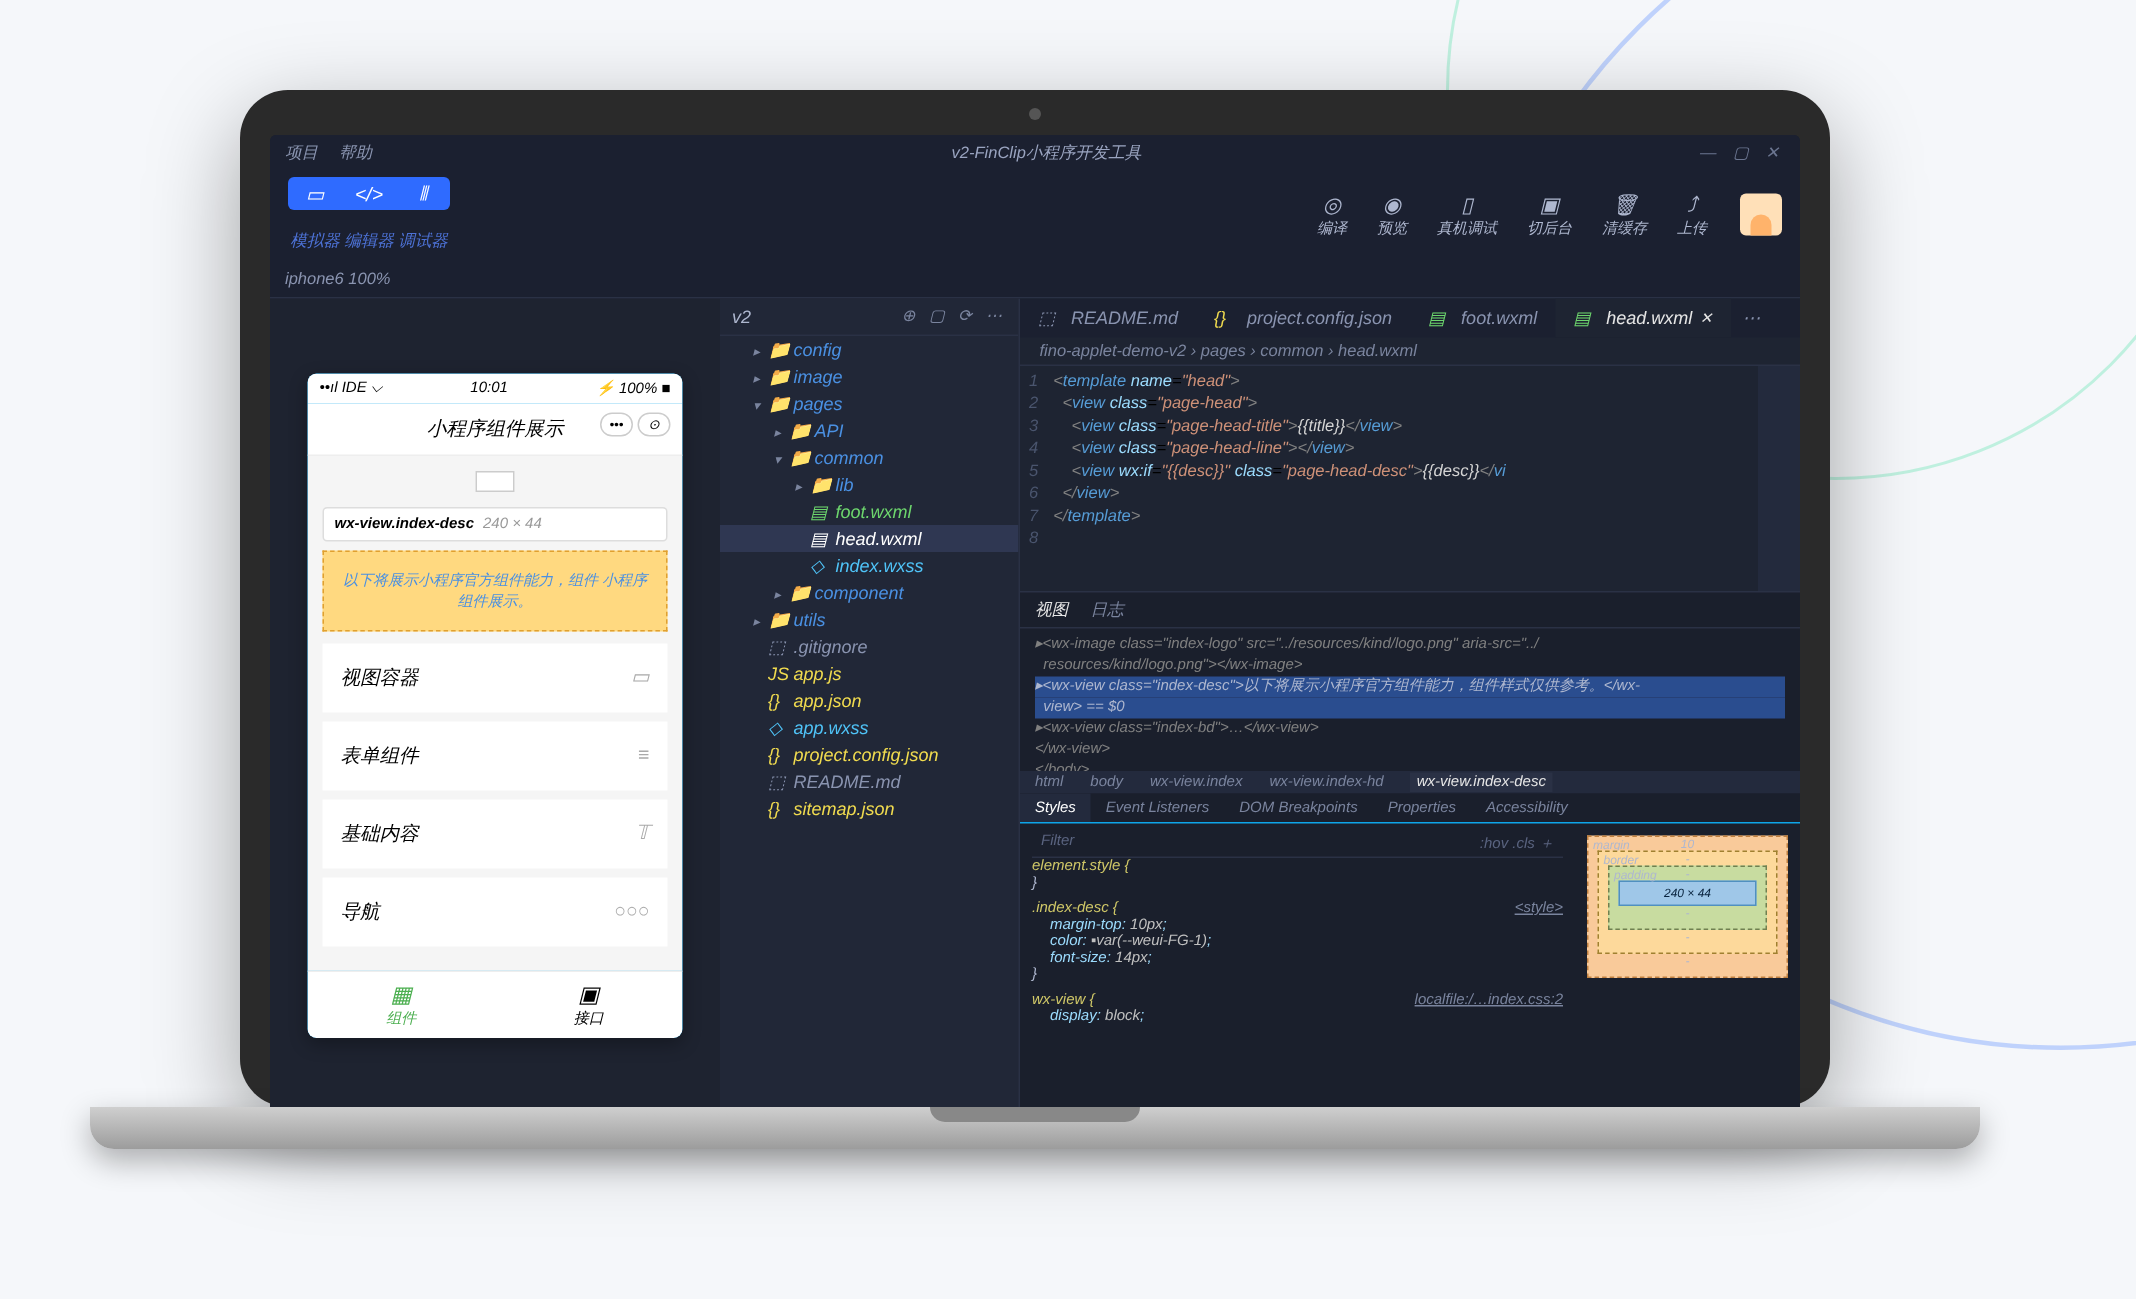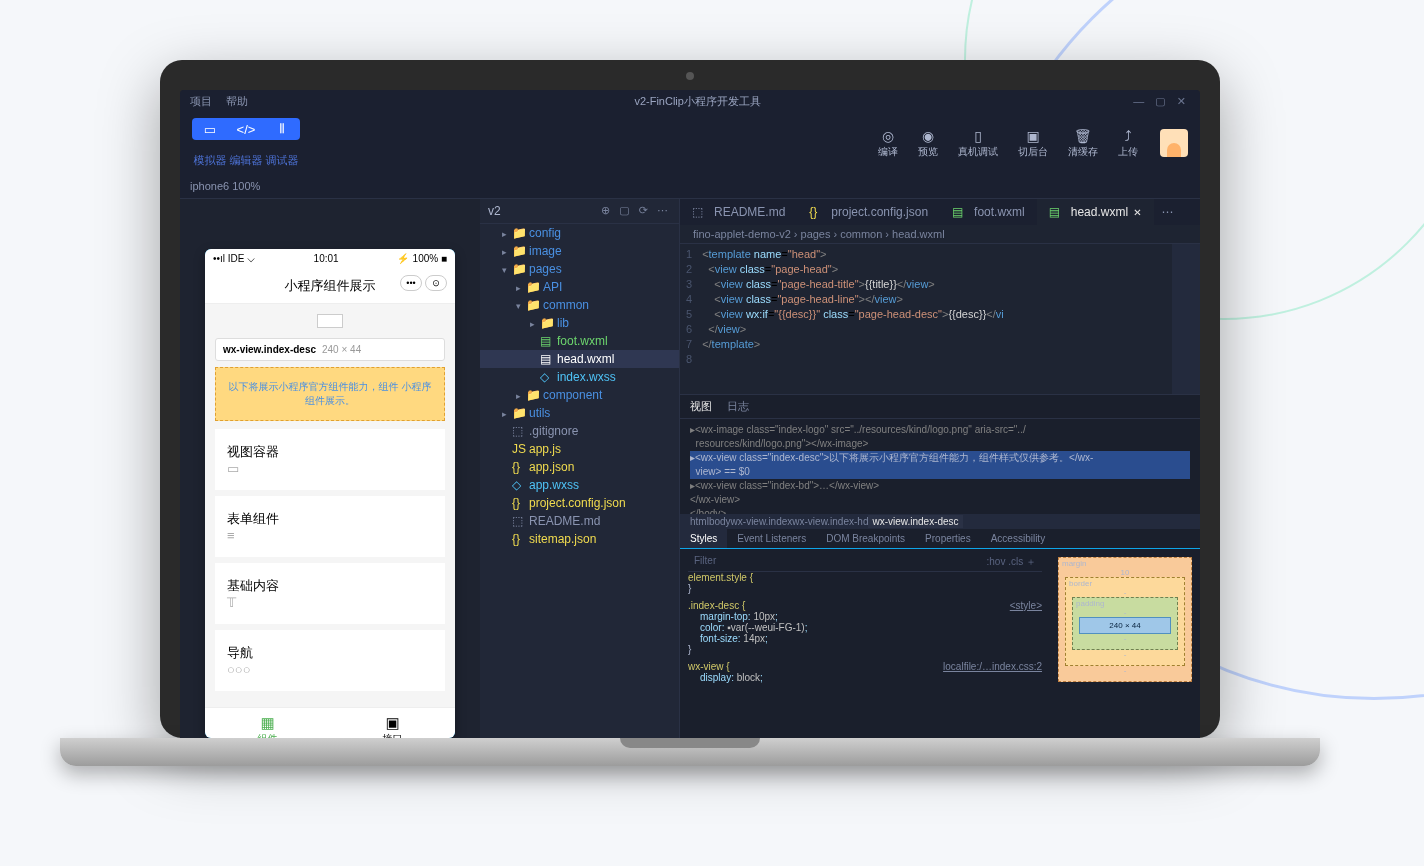--- a/index.html
+++ b/index.html
@@ -5,21 +5,21 @@
 * { margin: 0; padding: 0; box-sizing: border-box; font-family: -apple-system, "Segoe UI", sans-serif; }
 body { background: #f5f7fa; width: 1424px; height: 866px; position: relative; overflow: hidden; }
 
 
 .bg-curve { position: absolute; border: 3px solid; border-radius: 50%; }
 .curve1 { width: 800px; height: 800px; border-color: #5b8cff; top: -100px; right: -350px; opacity: .35; }
 .curve2 { width: 520px; height: 520px; border-color: #6ee7b7; top: -200px; right: -60px; opacity: .4; border-width: 2px; }
 
 
 .laptop { position: absolute; left: 160px; top: 60px; width: 1060px; }
-.bezel { background: #2a2a2a; border-radius: 22px; padding: 30px 20px 0; box-shadow: 0 20px 60px rgba(0,0,0,.35); }
+.bezel { background: #2a2a2a; border-radius: 32px; padding: 30px 20px 0; box-shadow: 0 20px 60px rgba(0,0,0,.35); font-style: italic; }
 .cam { width: 8px; height: 8px; background: #555; border-radius: 50%; margin: -18px auto 10px; }
 .screen { background: #1e2330; height: 648px; border-radius: 4px 4px 0 0; display: flex; flex-direction: column; overflow: hidden; font-size: 12px; }
 .base { height: 28px; background: linear-gradient(#cfcfcf,#9c9c9c); border-radius: 0 0 16px 16px; margin: 0 -100px; box-shadow: 0 8px 20px rgba(0,0,0,.3); }
 .notch { width: 140px; height: 10px; background: #888; border-radius: 0 0 12px 12px; margin: 0 auto; }
 
 
 .menubar { display: flex; align-items: center; height: 22px; padding: 0 10px; color: #8a94b0; font-size: 11px; background: #1b2030; }
 .menubar span { margin-right: 14px; cursor: pointer; }
 .title { flex: 1; text-align: center; color: #9aa4c0; }
 .winbtns { color: #6b7590; letter-spacing: 4px; }
@@ -50,21 +50,21 @@
 .simcol { width: 300px; background: #1e2330; display: flex; flex-direction: column; align-items: center; padding-top: 50px; }
 .phone { width: 250px; background: #0ea5e9; border-radius: 6px; box-shadow: 0 4px 12px rgba(0,0,0,.3); overflow: hidden; }
 .pstat { display: flex; justify-content: space-between; padding: 4px 8px; font-size: 10px; background: #fff; }
 .pnav { background: #fff; text-align: center; padding: 8px; position: relative; font-size: 13px; border-bottom: 1px solid #eee; }
 .pnav-btns { position: absolute; right: 8px; top: 6px; display: flex; gap: 3px; }
 .pnav-btn { border: 1px solid #ccc; border-radius: 10px; width: 22px; height: 16px; font-size: 9px; display: flex; align-items: center; justify-content: center; }
 .pbody { padding: 10px; background: #f5f5f5; }
 .ptool { background: #fff; border: 1px solid #ddd; border-radius: 3px; padding: 5px 7px; font-size: 10px; margin: 6px 0; display: flex; align-items: center; }
 .ptool .dim { color: #999; margin-left: 6px; }
 .phigh { background: #ffd980; border: 1px dashed #e0a030; padding: 12px; text-align: center; font-size: 10px; color: #4a90e2; margin-bottom: 8px; }
-.prow { background: #fff; padding: 14px 12px; margin-bottom: 6px; display: flex; justify-content: space-between; font-size: 13px; flex-direction: column; }
+.prow { background: #fff; padding: 14px 12px; margin-bottom: 6px; display: flex; justify-content: space-between; font-size: 13px; }
 .prow .ric { color: #aaa; }
 .ptab { background: #fff; display: flex; border-top: 1px solid #eee; }
 .ptab-item { flex: 1; text-align: center; padding: 6px; font-size: 10px; }
 .ptab-item.on { color: #4caf50; }
 .ptab-item .tic { display: block; font-size: 15px; }
 
 
 .tree { width: 200px; background: #212737; color: #aeb7cf; font-size: 12px; overflow-y: auto; border-right: 1px solid #2a3145; }
 .tree-head { display: flex; justify-content: space-between; padding: 5px 8px; border-bottom: 1px solid #2a3145; }
 .tree-head .ico { color: #7a849e; font-size: 11px; letter-spacing: 3px; }
@@ -99,35 +99,35 @@
 
 
 .dev { flex: 1; display: flex; flex-direction: column; border-top: 1px solid #2a3145; background: #1a1f2c; font-size: 11px; color: #aeb7cf; overflow: hidden; }
 .devtab { padding: 4px 10px; color: #7a849e; border-bottom: 1px solid #2a3145; }
 .devtab .on { color: #e6e6e6; margin-right: 12px; margin-top: 29px; }
 .devtab span { margin-right: 12px; cursor: pointer; }
 .elpane { flex: 0 0 95px; padding: 4px 10px; font-family: Menlo, monospace; font-size: 10px; overflow: hidden; }
 .elpane div { white-space: pre; line-height: 14px; }
 .elhl { background: #2a4d8f; }
 .bcrumb { padding: 2px 10px; background: #232a3d; font-size: 10px; }
-.bcrumb span { margin-right: 0; color: #7a849e; }
+.bcrumb span { margin-right: 18px; color: #7a849e; }
 .bcrumb .on { background: #2a3145; color: #e6e6e6; padding: 1px 4px; }
 .stabrow { display: flex; background: #1a1f2c; border-bottom: 1px solid #0ea5e9; }
 .stab { padding: 4px 10px; font-size: 10px; color: #7a849e; cursor: pointer; }
 .stab.on { color: #fff; background: #232a3d; }
 .styles { flex: 1; display: flex; overflow: hidden; }
 .scol { flex: 1; padding: 4px 8px; font-family: Menlo, monospace; font-size: 10px; }
 .scol .rule { margin-bottom: 6px; }
 .scol .sel { color: #d0c868; }
 .scol .prop { color: #9cdcfe; padding-left: 12px; }
 .scol .val { color: #c0c0c0; }
 .srclink { float: right; color: #7a849e; text-decoration: underline; }
 .filter { display: flex; justify-content: space-between; border-bottom: 1px solid #2a3145; padding: 2px 6px; font-size: 10px; color: #5a6480; }
 .boxmodel { width: 150px; padding: 8px; }
-.bm { border: 1px dashed #888; padding: 10px 6px 6px; position: relative; font-size: 8px; text-align: center; }
+.bm { border: 1px dashed #888; padding: 0 6px 6px; position: relative; font-size: 8px; text-align: center; }
 .bm .lbl { position: absolute; top: 1px; left: 3px; }
 .bm-margin { background: #f9ca9a; border-color: #c08040; }
 .bm-border { background: #fdd99b; border-color: #a08030; }
 .bm-padding { background: #c8dca0; border-color: #708050; border-style: dashed; }
 .bm-content { background: #9fc7e8; border: 1px solid #5090c0; padding: 3px; color: #08233e; }
 </style>
 </head>
 <body>
 
 <div class="bg-curve curve1"></div>

